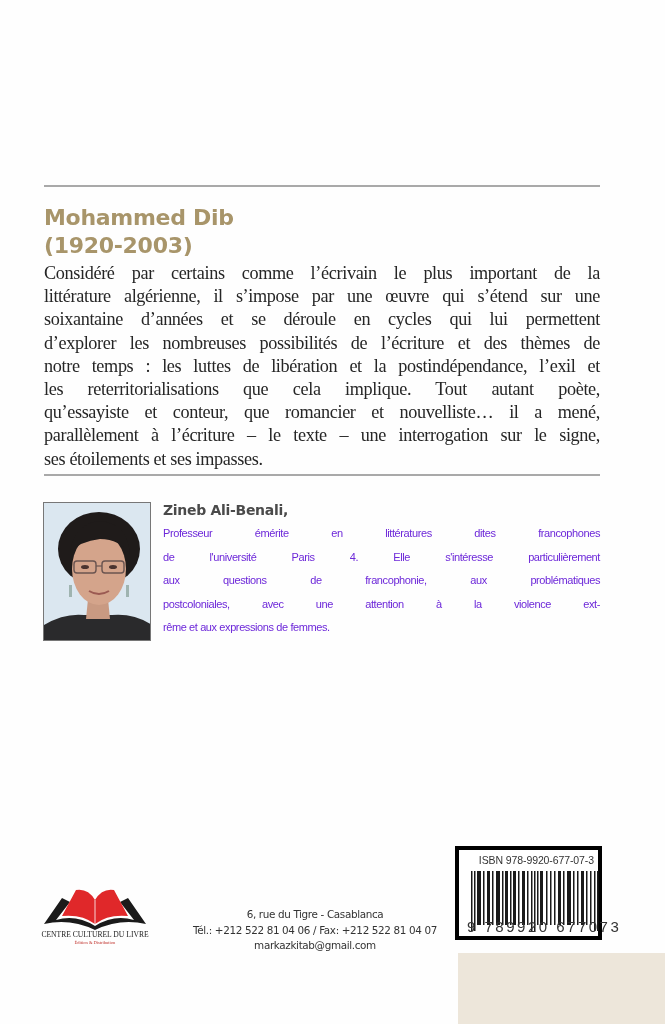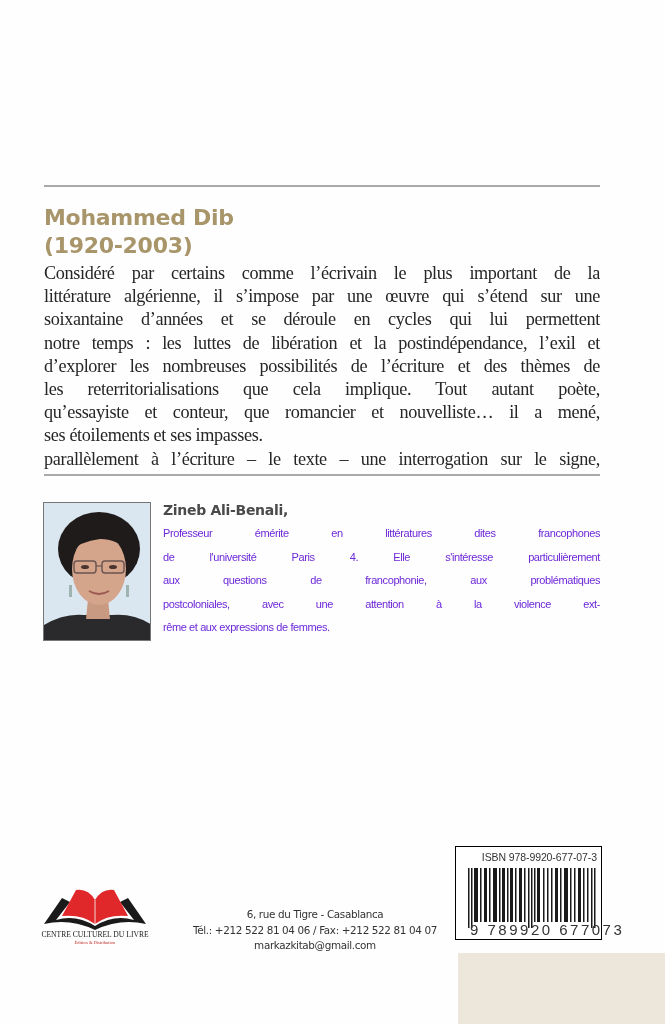--- a/index.html
+++ b/index.html
@@ -62,55 +62,55 @@
     .contact {
       position: absolute; left: 180px; top: 896px; width: 270px; text-align: center;
       font-family: "DejaVu Sans", sans-serif; font-size: 10.4px; line-height: 15.5px; color: #333;
       letter-spacing: -0.35px;
       margin-top: 11px;
     }
     .contact div { white-space: nowrap; }
 
     .barcode-box {
       position: absolute; left: 455px; top: 846px; width: 147px; height: 94px;
-      border: 1px solid #000000; box-sizing: border-box; background: #fff;
+      border: 4px solid #000000; box-sizing: border-box; background: #fff;
     }
     .isbn-label {
       position: absolute; right: 4px; top: 4px;
       font-size: 10.5px; color: #333; white-space: nowrap; letter-spacing: -0.1px;
     }
     .bars { position: absolute; left: 12px; top: 21px; width: 128px; height: 60px; }
     .barcode-digits {
-      position: absolute; left: 14px; bottom: 1px; width: 142px;
+      position: absolute; left: 8px; bottom: 1px; width: 142px;
       font-size: 15px; color: #333; letter-spacing: 2.5px; white-space: nowrap;
     }
     .beige-block {
       position: absolute; left: 458px; top: 953px; width: 207px; height: 71px; background: #ede6da;
     }
   </style>
 </head>
 <body>
 
 <div class="divider top"></div>
 
 <div class="author-title">
   <div>Mohammed Dib</div>
   <div>(1920-2003)</div>
 </div>
 
 <div class="bio">
   <span class="bio-line">Considéré par certains comme l’écrivain le plus important de la</span>
   <span class="bio-line">littérature algérienne, il s’impose par une œuvre qui s’étend sur une</span>
   <span class="bio-line">soixantaine d’années et se déroule en cycles qui lui permettent</span>
+  <span class="bio-line">d’explorer les nombreuses possibilités de l’écriture et des thèmes de</span>
   <span class="bio-line">notre temps : les luttes de libération et la postindépendance, l’exil et</span>
-  <span class="bio-line">d’explorer les nombreuses possibilités de l’écriture et des thèmes de</span>
   <span class="bio-line">les reterritorialisations que cela implique. Tout autant poète,</span>
   <span class="bio-line">qu’essayiste et conteur, que romancier et nouvelliste… il a mené,</span>
+  <span class="bio-line">parallèlement à l’écriture – le texte – une interrogation sur le signe,</span>
   <span class="bio-line last">ses étoilements et ses impasses.</span>
-  <span class="bio-line">parallèlement à l’écriture – le texte – une interrogation sur le signe,</span>
 </div>
 
 <div class="divider mid"></div>
 
 <div class="photo" title="Portrait photo of Zineb Ali-Benali">
   <svg width="108" height="139" viewBox="0 0 108 139">
     <rect width="108" height="139" fill="#dbe7f0"></rect>
 
     <path d="M0 139 L0 122 Q20 110 40 112 L68 112 Q90 110 108 122 L108 139 Z" fill="#2a2a2c"></path>
 

